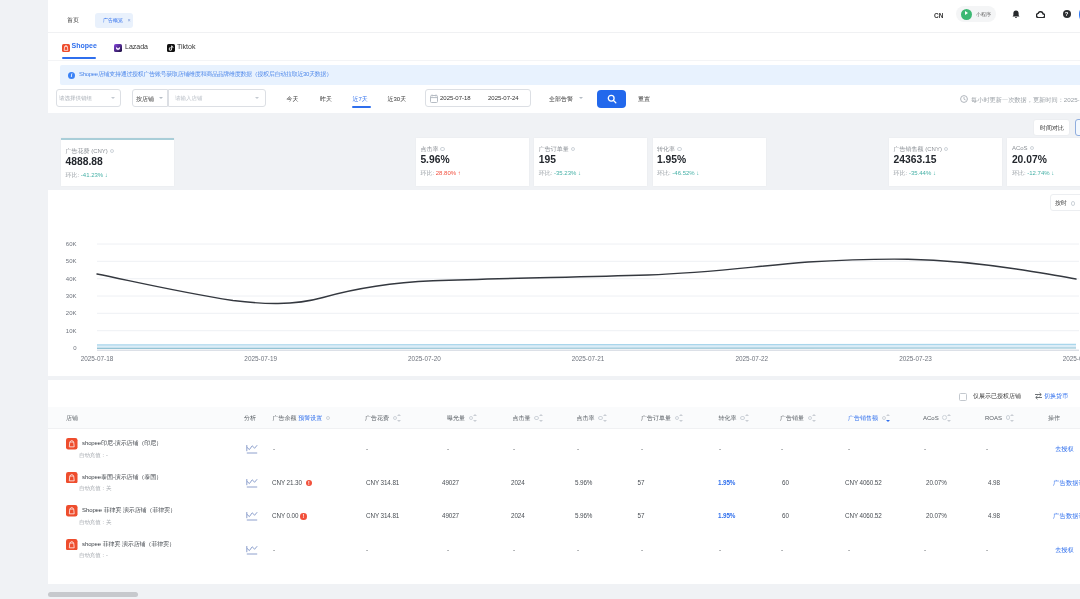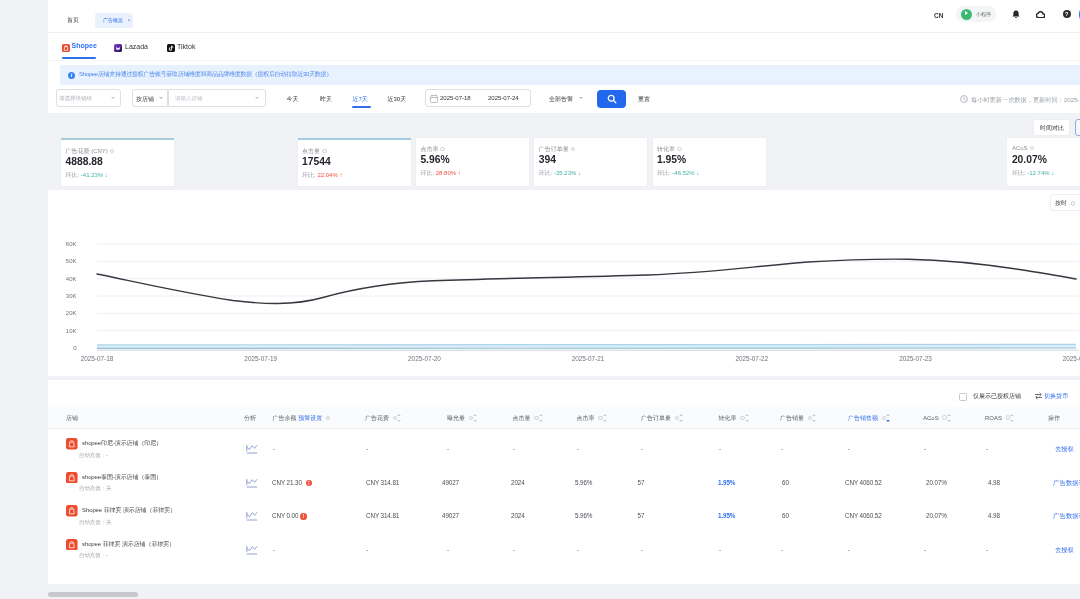--- a/index.html
+++ b/index.html
@@ -128,39 +128,39 @@
 .cl{position:absolute;left:4.5px;top:6.5px;font-size:6px;color:#8b9096;white-space:nowrap;}
 .cv{position:absolute;left:4.5px;top:16px;font-size:10.3px;font-weight:bold;color:#23272d;}
 .cc{position:absolute;left:4.5px;top:30.5px;font-size:6px;color:#9aa0a6;white-space:nowrap;}
 .inf{display:inline-block;width:4.5px;height:4.5px;border:1px solid #ced4da;border-radius:50%;vertical-align:middle;margin-left:2px;box-sizing:border-box;}
 </style>
 <div class="card" style="left:13px;border-top:2.5px solid #a9ced8;">
       <div class="cl">广告花费 (CNY)<span class="inf"></span></div>
       <div class="cv">4888.88</div>
       <div class="cc">环比: <span class="teal">-41.23% ↓</span></div>
     </div>
-<div class="card" style="left:249.6px;border-top:2.5px solid #a3cbe0;">
-      <div class="cl">点击量<span class="inf"></span></div>
-      <div class="cv">17544</div>
-      <div class="cc">环比: <span class="red">22.04% ↑</span></div>
-    </div>
 <div class="card" style="left:367.9px;">
       <div class="cl">点击率<span class="inf"></span></div>
       <div class="cv">5.96%</div>
       <div class="cc">环比: <span class="red">28.80% ↑</span></div>
     </div>
 <div class="card" style="left:486.2px;">
       <div class="cl">广告订单量<span class="inf"></span></div>
-      <div class="cv">394</div>
+      <div class="cv">195</div>
       <div class="cc">环比: <span class="teal">-35.23% ↓</span></div>
     </div>
 <div class="card" style="left:604.5px;">
       <div class="cl">转化率<span class="inf"></span></div>
       <div class="cv">1.95%</div>
       <div class="cc">环比: <span class="teal">-46.52% ↓</span></div>
+    </div>
+<div class="card" style="left:841.1px;">
+      <div class="cl">广告销售额 (CNY)<span class="inf"></span></div>
+      <div class="cv">24363.15</div>
+      <div class="cc">环比: <span class="teal">-35.44% ↓</span></div>
     </div>
 <div class="card" style="left:959.4px;width:109px;">
       <div class="cl">ACoS<span class="inf"></span></div>
       <div class="cv">20.07%</div>
       <div class="cc">环比: <span class="teal">-12.74% ↓</span></div>
     </div>
 <div class="a" style="left:1056px;top:151px;width:12px;height:12px;border-radius:50%;background:#f2f3f5;color:#b7bcc2;font-size:7px;text-align:center;line-height:12px;">›</div>
 
 <div class="sec" style="top:190px;height:186px;"></div>
 <div class="a" style="left:1002px;top:194px;width:33px;height:17px;background:#fff;border:1px solid #eceef1;border-radius:3px;box-sizing:border-box;"></div>

